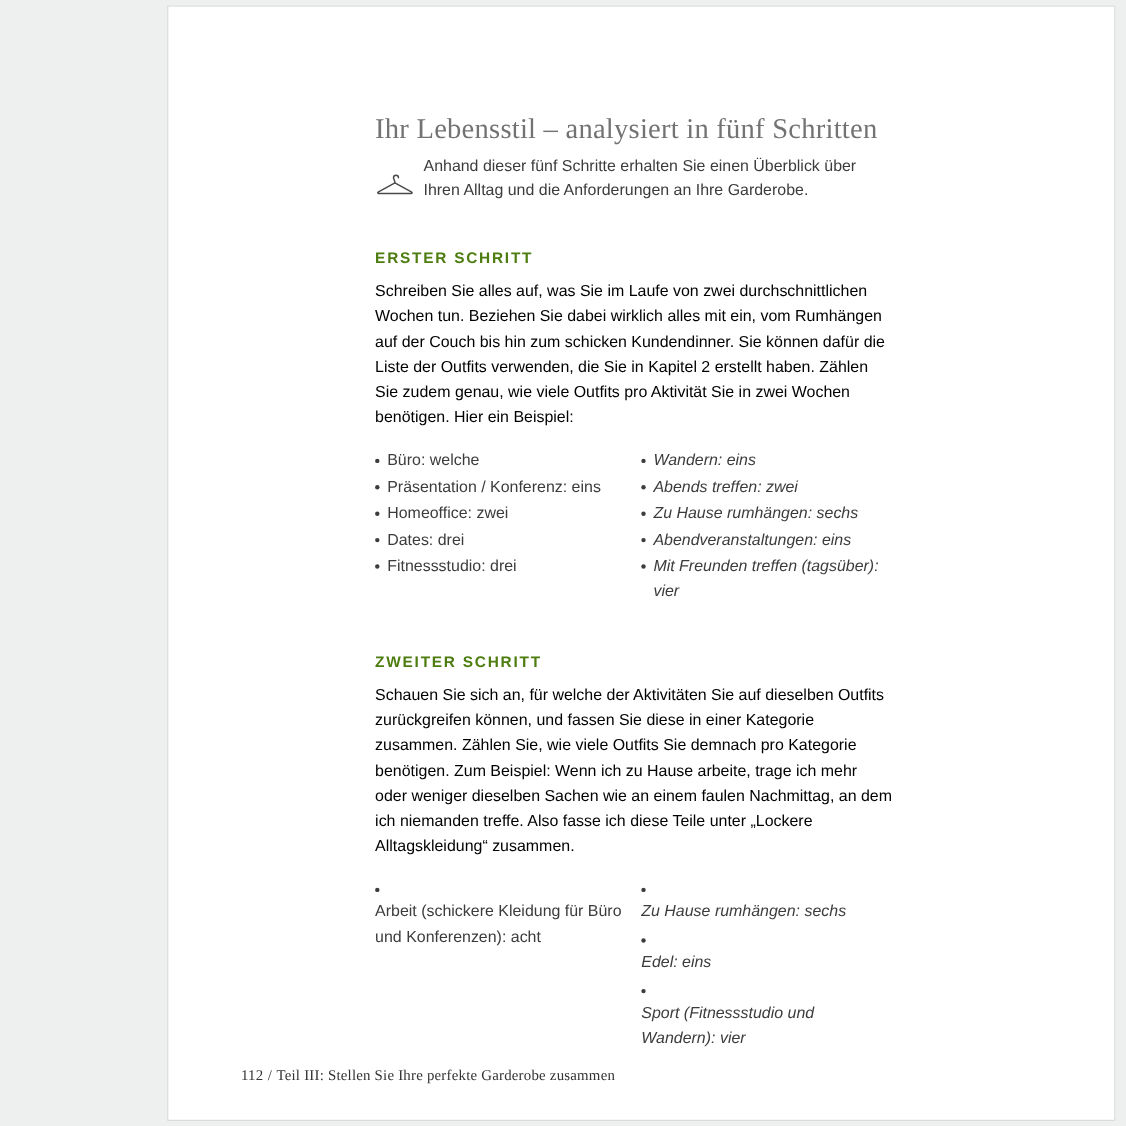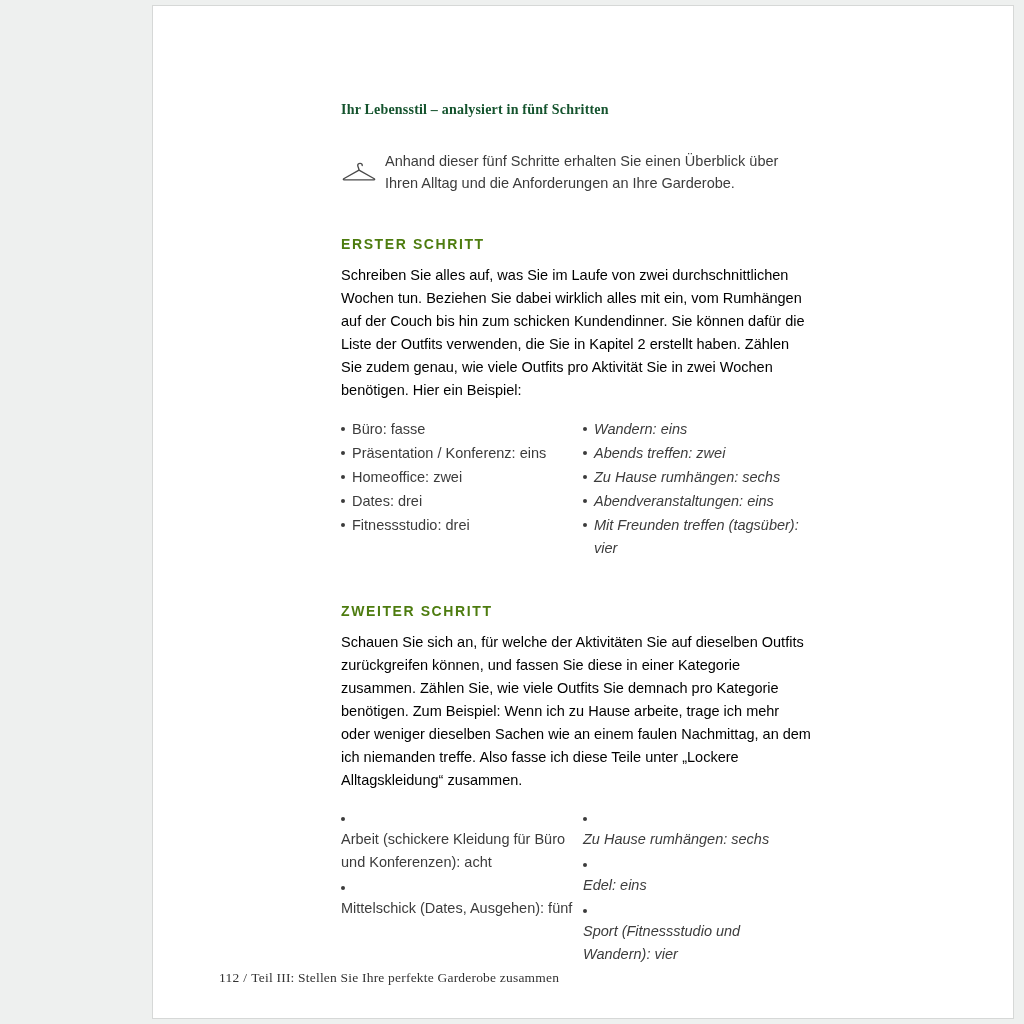--- a/index.html
+++ b/index.html
@@ -28,29 +28,29 @@
   .content {
     position: absolute;
     left: 188px;
     top: 0;
     width: 470px;
     color: #3c3c3c;
   }
   .page-title {
     margin: 96px 0 0 0;
     font-family: "Liberation Serif", serif;
-    font-weight: 700;
-    font-size: 14px;
+    font-weight: 400;
+    font-size: 26px;
     letter-spacing: 0.2px;
-    color: #14532d;
+    color: #737373;
   }
   .intro-row {
     display: flex;
-    align-items: center;
-    margin-top: 32px;
+    align-items: flex-end;
+    margin-top: 8px;
   }
   .hanger-wrap {
     flex: 0 0 44px;
     padding-top: 4px;
   }
   .intro-text {
     margin: 0;
     font-size: 14.5px;
     line-height: 22px;
     color: #3c3c3c;
@@ -132,21 +132,21 @@
         <p class="intro-text">Anhand dieser fünf Schritte erhalten Sie einen Überblick über Ihren Alltag und die Anforderungen an Ihre Garderobe.</p>
       </div>
 
       <h2 class="section-heading">ERSTER SCHRITT</h2>
       <p class="body-text">Schreiben Sie alles auf, was Sie im Laufe von zwei durchschnittlichen Wochen tun. Beziehen Sie dabei wirklich alles mit ein, vom Rumhängen auf der Couch bis hin zum schicken Kundendinner. Sie können dafür die Liste der Outfits verwenden, die Sie in Kapitel 2 erstellt haben. Zählen Sie zudem genau, wie viele Outfits pro Aktivität Sie in zwei Wochen benötigen. Hier ein Beispiel:</p>
 
       <div class="cols">
         <ul class="col col-left">
           <li>
               <span class="dot"></span>
-              <span class="li-text">Büro: fasse</span>
+              <span class="li-text">Büro: welche</span>
             </li>
           <li>
               <span class="dot"></span>
               <span class="li-text">Präsentation / Konferenz: eins</span>
             </li>
           <li>
               <span class="dot"></span>
               <span class="li-text">Homeoffice: zwei</span>
             </li>
           <li>
@@ -183,24 +183,20 @@
       </div>
 
       <h2 class="section-heading">ZWEITER SCHRITT</h2>
       <p class="body-text">Schauen Sie sich an, für welche der Aktivitäten Sie auf dieselben Outfits zurückgreifen können, und fassen Sie diese in einer Kategorie zusammen. Zählen Sie, wie viele Outfits Sie demnach pro Kategorie benötigen. Zum Beispiel: Wenn ich zu Hause arbeite, trage ich mehr oder weniger dieselben Sachen wie an einem faulen Nachmittag, an dem ich niemanden treffe. Also fasse ich diese Teile unter „Lockere Alltagskleidung“ zusammen.</p>
 
       <div class="cols sec2">
         <ul class="col col-left">
           <li>
               <span class="dot"></span>
               <span class="li-text">Arbeit (schickere Kleidung für Büro und Konferenzen): acht</span>
-            </li>
-          <li>
-              <span class="dot"></span>
-              <span class="li-text">Mittelschick (Dates, Ausgehen): fünf</span>
             </li>
         </ul>
         <ul class="col col-right">
           <li>
               <span class="dot"></span>
               <span class="li-text">Zu Hause rumhängen: sechs</span>
             </li>
           <li>
               <span class="dot"></span>
               <span class="li-text">Edel: eins</span>

